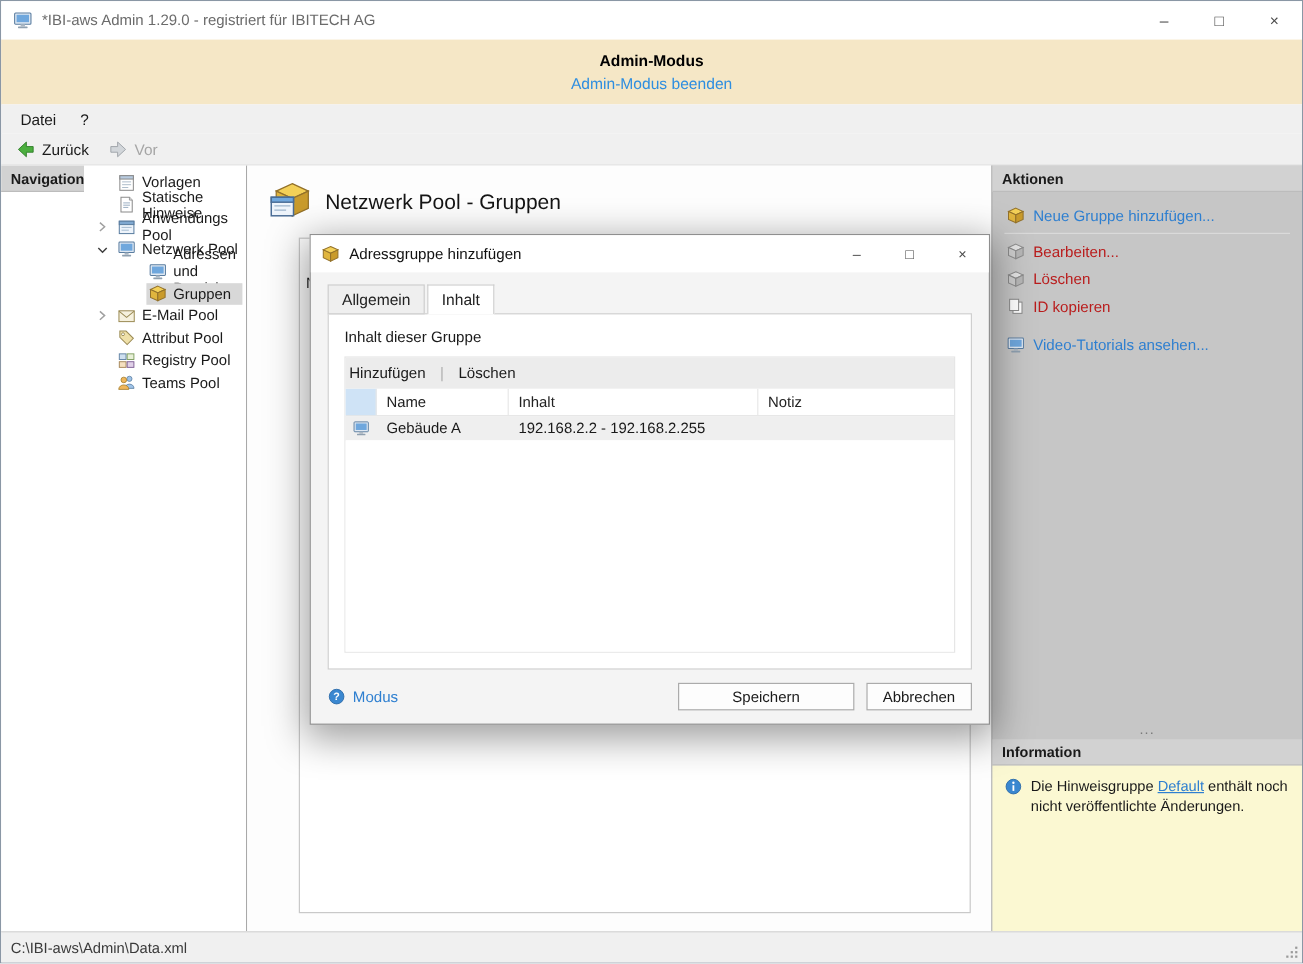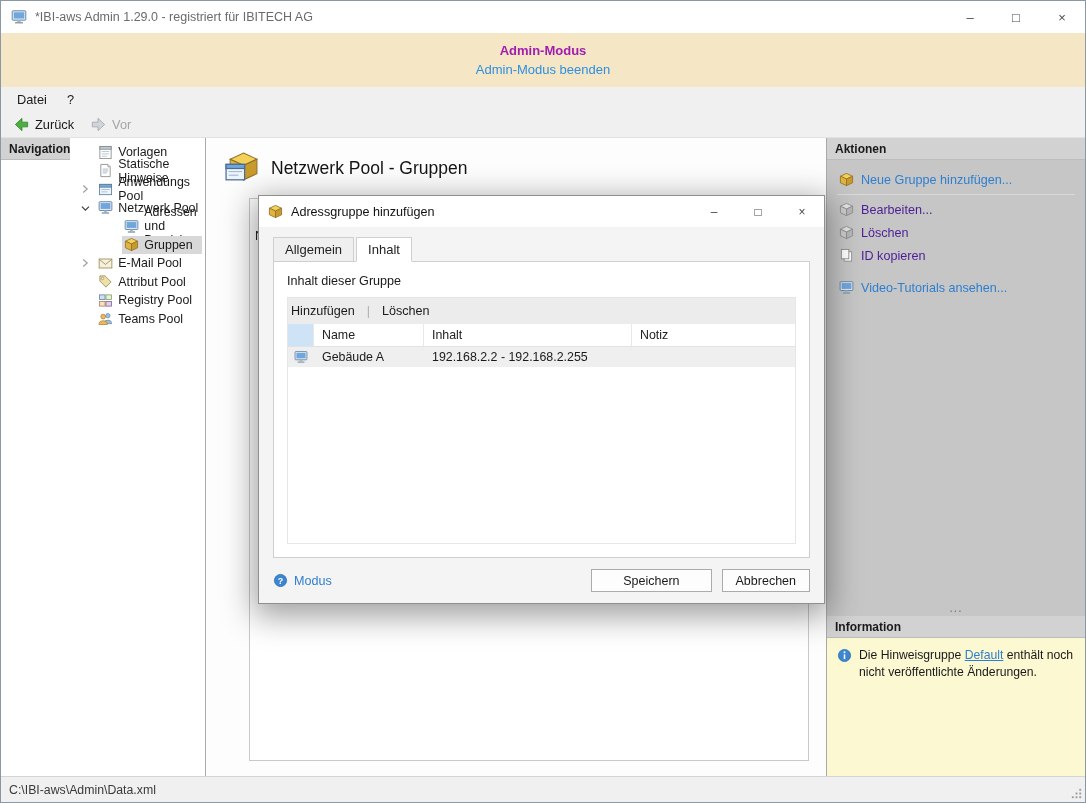--- a/index.html
+++ b/index.html
@@ -9,21 +9,21 @@
 
   
   .titlebar{height:32px;background:#fff;display:flex;align-items:center;padding-left:10px;gap:8px;flex:0 0 auto}
   .app-ico{width:16px;height:16px;flex:0 0 auto}
   .wtitle{color:#6b6b6b;font-size:12.5px;white-space:nowrap}
   .wbtns{margin-left:auto;display:flex;height:100%}
   .wbtn{width:46px;height:100%;display:flex;align-items:center;justify-content:center;color:#4a4a4a;font-size:13px;cursor:default}
 
   
   .banner{height:54px;background:#f5e7c6;display:flex;flex-direction:column;align-items:center;justify-content:center;gap:4px;flex:0 0 auto}
-  .banner-title{font-weight:bold;font-size:13px;color:#a21caf}
+  .banner-title{font-weight:bold;font-size:13px;color:#000000}
   .banner-link{color:#2e8ee0;font-size:13px;cursor:pointer;text-decoration:none}
 
   
   .menubar{height:24px;background:#f0f0f0;display:flex;align-items:center;padding-left:6px;flex:0 0 auto}
   .menu-item{padding:3px 10px;font-size:12.8px;cursor:default}
   .toolbar{height:27px;background:#f0f0f0;display:flex;align-items:center;padding-left:5px;gap:2px;border-bottom:1px solid #e2e2e2;flex:0 0 auto}
   .tb-btn{display:flex;align-items:center;gap:5px;padding:2px 7px;font-size:12.8px;cursor:default}
   .tb-btn.disabled{color:#a5a5a5}
   .tb-ico{width:17px;height:17px}
 
@@ -49,21 +49,21 @@
   .content-title{font-size:17.5px;font-weight:500;color:#151515}
   .content-card{position:absolute;left:43px;top:60px;width:560px;height:563px;background:#fff;border:1px solid #c9c9c9;overflow:hidden}
   .frag{position:absolute;left:5px;top:30px;font-size:12.5px;color:#1a1a1a}
 
   
   .right-panel{width:259px;border-left:1px solid #a9a9a9;display:flex;flex-direction:column;background:#c6c6c6;flex:0 0 auto}
   .actions{position:relative;flex:0 0 456px;padding-top:8px}
   .action{display:flex;align-items:center;gap:7px;padding:4px 6px 4px 12px;font-size:12.6px}
   .action .a-lbl{white-space:nowrap}
   .action.link .a-lbl{color:#2e7fd0;cursor:pointer}
-  .action.disabled .a-lbl{color:#4c1d95}
+  .action.disabled .a-lbl{color:#b91c1c}
   .a-ico{width:15px;height:15px;flex:0 0 auto}
   .action-sep{height:1px;background:#dadada;margin:3px 10px}
   .action.video{margin-top:9px}
   .overflow{position:absolute;bottom:1px;left:0;right:0;text-align:center;color:#7a7a7a;font-size:12px;letter-spacing:1px;cursor:pointer}
   .info-body{flex:1;background:#fbf8d2;padding:9px 10px;display:flex;gap:7px;align-items:flex-start;font-size:12.2px;line-height:1.4}
   .info-ico{width:15px;height:15px;flex:0 0 auto;margin-top:1px}
   .ilink{color:#2e7fd0;text-decoration:underline;cursor:pointer}
 
   
   .statusbar{height:26px;background:#f0f0f0;border-top:1px solid #d5d5d5;display:flex;align-items:center;padding:0 8px;font-size:12.3px;color:#3a3a3a;position:relative;flex:0 0 auto}
@@ -92,21 +92,21 @@
   .g-row{height:20px;background:#efefef}
   .g-row .gc{display:flex;align-items:center;padding-left:8px;font-size:12.4px;color:#1a1a1a}
   .g-row .gc0{padding:0;justify-content:center}
   .row-ico{width:14px;height:14px}
   .g-empty{flex:1;background:#fff}
   .dlg-footer{height:45px;flex:0 0 auto;display:flex;align-items:center;padding:0 14px;gap:10px}
   .help-link{display:flex;align-items:center;gap:6px;font-size:12.6px;color:#2e7fd0;cursor:pointer}
   .help-ico{width:15px;height:15px}
   .spacer{flex:1}
   .btn{font-family:inherit;font-size:12.5px;height:23px;background:#fdfdfd;border:1px solid #ababab;padding:0 13px;cursor:pointer;color:#1a1a1a}
-  .btn.save{padding:0 31px}
+  .btn.save{padding:0 44px}
 </style>
 </head>
 <body>
 
 <svg style="position:absolute;width:0;height:0" aria-hidden="true">
   <defs>
     <symbol id="i-pkg-y" viewBox="0 0 16 16">
       <polygon points="8,1.5 14.5,4.5 8,7.5 1.5,4.5" fill="#f3d058" stroke="#93712a" stroke-width="0.9"></polygon>
       <polygon points="1.5,4.5 8,7.5 8,14.5 1.5,11.5" fill="#e0b53e" stroke="#93712a" stroke-width="0.9"></polygon>
       <polygon points="14.5,4.5 8,7.5 8,14.5 14.5,11.5" fill="#c99b2c" stroke="#93712a" stroke-width="0.9"></polygon>

